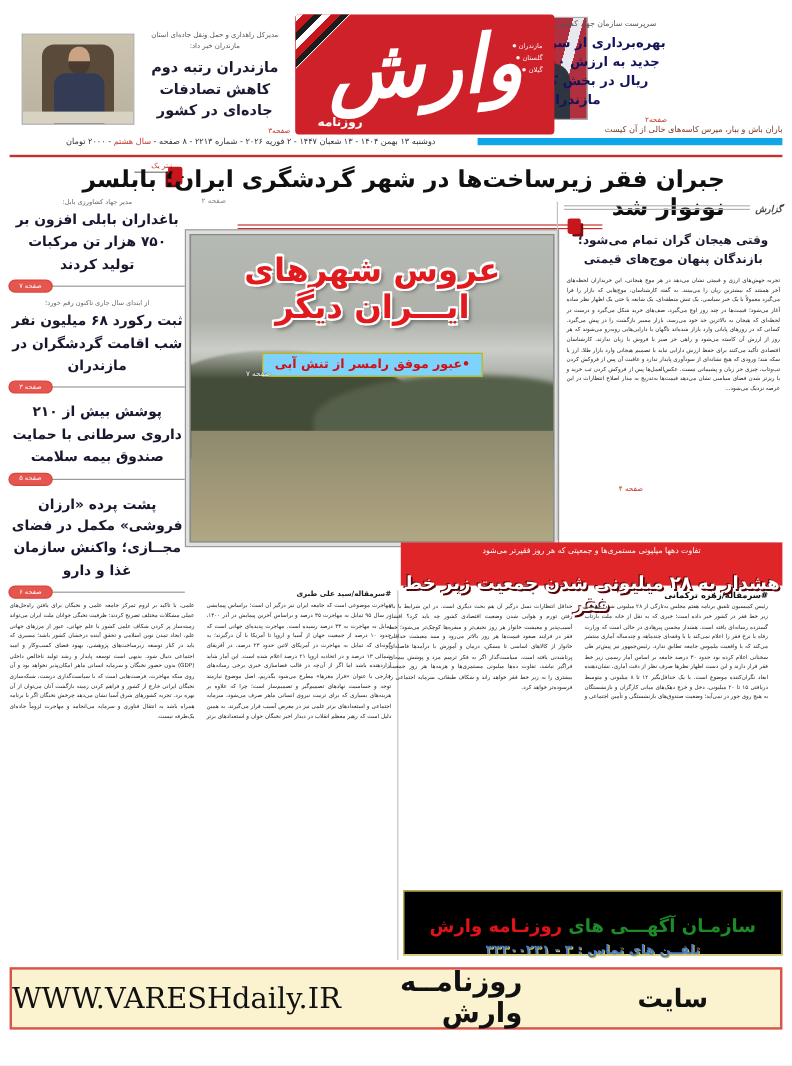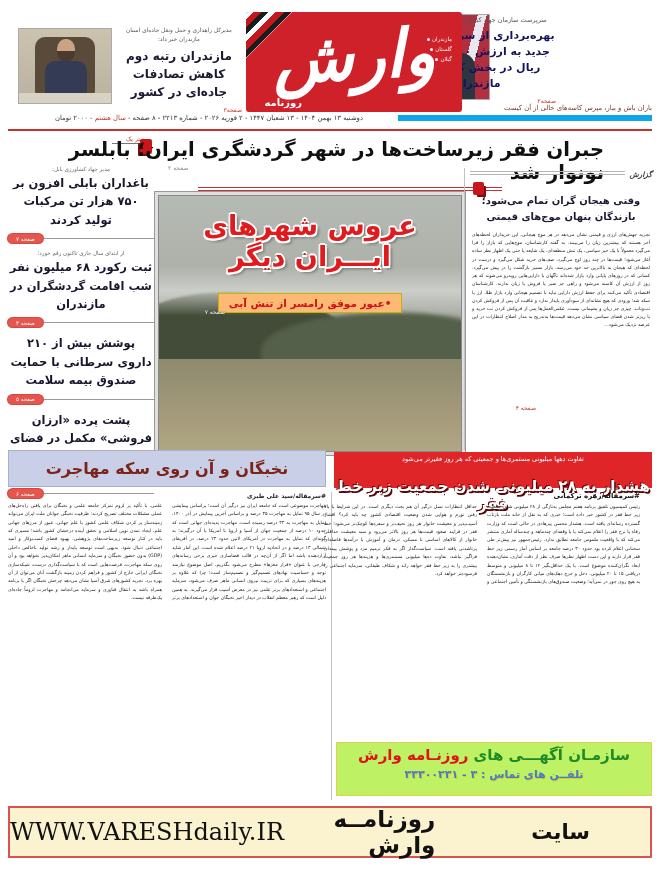--- a/index.html
+++ b/index.html
@@ -70,21 +70,21 @@
   .feature .sky { position:absolute; inset:0; background:linear-gradient(#b6bab4 0%,#a8aca4 45%,#979c90 60%); }
   .feature .hill { position:absolute; left:-30px; top:96px; width:220px; height:90px; background:#434c38; border-radius:45% 55% 0 0; filter:blur(1px); }
   .feature .hill2 { position:absolute; right:-40px; top:116px; width:240px; height:70px; background:#55604a; border-radius:55% 45% 0 0; filter:blur(2px); }
   .feature .water { position:absolute; left:0; bottom:0; width:100%; height:92px; background:linear-gradient(#8d8a6e,#a79d7c 70%,#b0a784); }
   .feature .mist { position:absolute; left:0; top:70px; width:100%; height:50px; background:linear-gradient(rgba(220,222,218,0), rgba(215,217,212,.75), rgba(220,222,218,0)); }
   .feature .t1 { position:absolute; top:14px; left:0; right:0; text-align:center; font-size:27px; font-weight:bold; color:#e11a1e;
       text-shadow:-1.5px -1.5px 0 #fff,1.5px -1.5px 0 #fff,-1.5px 1.5px 0 #fff,1.5px 1.5px 0 #fff,0 -2px 0 #fff,0 2px 0 #fff,3px 3px 3px rgba(0,0,0,.35); }
   .feature .t2 { position:absolute; top:52px; left:0; right:0; text-align:center; font-size:27px; font-weight:bold; color:#e11a1e;
       text-shadow:-1.5px -1.5px 0 #fff,1.5px -1.5px 0 #fff,-1.5px 1.5px 0 #fff,1.5px 1.5px 0 #fff,0 -2px 0 #fff,0 2px 0 #fff,3px 3px 3px rgba(0,0,0,.35); }
   .feature .sub { position:absolute; top:96px; left:0; right:0; text-align:center; }
-  .feature .sub span { display:inline-block; background:#fdba74; color:#d01216; font-size:10.5px; font-weight:bold; padding:3px 10px; border:1px solid #c8b400; }
+  .feature .sub span { display:inline-block; background:#7dd3fc; color:#d01216; font-size:10.5px; font-weight:bold; padding:3px 10px; border:1px solid #c8b400; }
   .feature .pg { position:absolute; right:236px; top:112px; font-size:6px; color:#efefef; text-shadow:0 0 2px #333; }
 
   
   .vd1 { position:absolute; left:464px; top:168px; width:1px; height:282px; background:#c2c2c2; }
   .report { position:absolute; right:8px; top:170px; width:182px; height:280px; }
   .report .khdr { display:flex; align-items:center; gap:4px; }
   .report .khdr .ln { flex:1; height:1px; background:#b5b5b5; box-shadow:0 -3px 0 #b5b5b5; }
   .report .khdr .w { font-size:7.5px; font-weight:bold; font-style:italic; color:#444; }
   .report .pin { position:absolute; right:168px; top:12px; width:11px; height:13px; background:#c8161d; border-radius:2px; box-shadow:3px 3px 0 -1px #7c0e12; }
   .report .t { margin:14px 6px 6px; text-align:center; font-size:10px; font-weight:bold; color:#1a1a30; line-height:1.6; }
@@ -103,21 +103,21 @@
   
   .art-left { position:absolute; left:8px; top:492px; width:318px; height:312px; }
   .art-left .by { font-size:6px; font-weight:bold; color:#222; margin-bottom:3px; }
   .art-left .body { column-count:2; column-gap:10px; font-size:4.7px; line-height:1.78; color:#222; text-align:justify; height:298px; overflow:hidden; }
   .vd2 { position:absolute; left:331px; top:492px; width:1px; height:308px; background:#c2c2c2; }
   .art-right { position:absolute; right:20px; top:492px; width:316px; height:246px; }
   .art-right .by { font-size:7px; font-weight:bold; color:#111; margin-bottom:3px; }
   .art-right .body { column-count:2; column-gap:10px; font-size:4.7px; line-height:1.78; color:#222; text-align:justify; height:232px; overflow:hidden; }
 
   
-  .adbox { position:absolute; right:8px; top:742px; width:316px; height:54px; background:#bef264; border:1.5px solid #e3cf52; text-align:center; padding-top:3px; }
+  .adbox { position:absolute; right:8px; top:742px; width:316px; height:54px; background:#000000; border:1.5px solid #e3cf52; text-align:center; padding-top:20px; }
   .adbox .l1 { font-size:15px; font-weight:bold; }
   .adbox .g { color:#1e8a28; }
   .adbox .r { color:#e01418; }
   .adbox .l2 { margin-top:4px; font-size:11px; font-weight:bold; color:#4a7ac2; text-shadow:.7px .7px 0 #d8c83a; }
 
   
   .site { position:absolute; left:8px; right:8px; top:806px; height:52px; background:#fbf3cf; border:2px solid #d9534f; display:flex; align-items:center; }
   .site .lbl { font-size:21px; font-weight:bold; color:#111; margin-right:60px; }
   .site .nm { font-size:23px; font-weight:bold; color:#111; margin-right:96px; letter-spacing:-.5px; }
   .site .url { font-family:"DejaVu Serif", serif; font-size:24px; color:#111; margin-right:14px; direction:ltr; }
@@ -238,23 +238,20 @@
     <div class="t">وقتی هیجان گران تمام می‌شود؛ بازندگان پنهان موج‌های قیمتی</div>
     <div class="body">تجربه جهش‌های ارزی و قیمتی نشان می‌دهد در هر موج هیجانی، این خریداران لحظه‌های آخر هستند که بیشترین زیان را می‌بینند. به گفته کارشناسان، موج‌هایی که بازار را فرا می‌گیرد معمولاً با یک خبر سیاسی، یک تنش منطقه‌ای، یک شایعه یا حتی یک اظهار نظر ساده آغاز می‌شود؛ قیمت‌ها در چند روز اوج می‌گیرد، صف‌های خرید شکل می‌گیرد و درست در لحظه‌ای که هیجان به بالاترین حد خود می‌رسد، بازار مسیر بازگشت را در پیش می‌گیرد. کسانی که در روزهای پایانی وارد بازار شده‌اند ناگهان با دارایی‌هایی روبه‌رو می‌شوند که هر روز از ارزش آن کاسته می‌شود و راهی جز صبر یا فروش با زیان ندارند. کارشناسان اقتصادی تأکید می‌کنند برای حفظ ارزش دارایی نباید با تصمیم هیجانی وارد بازار طلا، ارز یا سکه شد؛ ورودی که هیچ نشانه‌ای از سودآوری پایدار ندارد و عاقبت آن پس از فروکش کردن تب‌وتاب، چیزی جز زیان و پشیمانی نیست. عکس‌العمل‌ها پس از فروکش کردن تب خرید و با ریزتر شدن فضای سیاسی نشان می‌دهد قیمت‌ها به‌تدریج به مدار اصلاح انتظارات در این عرصه نزدیک می‌شود...</div>
     <div class="pg">صفحه ۴</div>
   </div>
 
   <div class="banner">
     <div class="top">تفاوت دهها میلیونی مستمری‌ها و جمعیتی که هر روز فقیرتر می‌شود</div>
     <div class="main">هشدار به ۲۸ میلیونی شدن جمعیت زیر خط فقر</div>
   </div>
 
-  <div class="mig-box">
-    <div class="t">نخبگان و آن روی سکه مهاجرت</div>
-  </div>
 
   <div class="art-left">
     <div class="by">#سرمقاله/سید علی طبری</div>
     <div class="body">مهاجرت موضوعی است که جامعه ایران نیز درگیر آن است؛ براساس پیمایشی در سال ۹۵ تمایل به مهاجرت ۳۵ درصد و براساس آخرین پیمایش در آذر ۱۴۰۰، تمایل به مهاجرت به ۳۳ درصد رسیده است. مهاجرت پدیده‌ای جهانی است که حدود ۱۰ درصد از جمعیت جهان از آسیا و اروپا تا آمریکا با آن درگیرند؛ به گونه‌ای که تمایل به مهاجرت در آمریکای لاتین حدود ۲۳ درصد، در آفریقای شمالی ۱۳ درصد و در اتحادیه اروپا ۲۱ درصد اعلام شده است. این آمار شاید آزاردهنده باشد اما اگر از آن‌چه در قالب فضاسازی خبری برخی رسانه‌های خارجی با عنوان «فرار مغزها» مطرح می‌شود بگذریم، اصل موضوع نیازمند توجه و حساسیت نهادهای تصمیم‌گیر و تصمیم‌ساز است؛ چرا که علاوه بر هزینه‌های بسیاری که برای تربیت نیروی انسانی ماهر صرف می‌شود، سرمایه اجتماعی و استعدادهای برتر علمی نیز در معرض آسیب قرار می‌گیرند. به همین دلیل است که رهبر معظم انقلاب در دیدار اخیر نخبگان جوان و استعدادهای برتر علمی، با تأکید بر لزوم تمرکز جامعه علمی و نخبگان برای یافتن راه‌حل‌های عملی مشکلات مختلف تصریح کردند: ظرفیت نخبگی جوانان ملت ایران می‌تواند زمینه‌ساز پر کردن شکاف علمی کشور با علم جهانی، عبور از مرزهای جهانی علم، ایجاد تمدن نوین اسلامی و تحقق آینده درخشان کشور باشد؛ مسیری که باید در کنار توسعه زیرساخت‌های پژوهشی، بهبود فضای کسب‌وکار و امید اجتماعی دنبال شود. بدیهی است توسعه پایدار و رشد تولید ناخالص داخلی (GDP) بدون حضور نخبگان و سرمایه انسانی ماهر امکان‌پذیر نخواهد بود و آن روی سکه مهاجرت، فرصت‌هایی است که با سیاست‌گذاری درست، شبکه‌سازی نخبگان ایرانی خارج از کشور و فراهم کردن زمینه بازگشت آنان می‌توان از آن بهره برد. تجربه کشورهای شرق آسیا نشان می‌دهد چرخش نخبگان اگر با برنامه همراه باشد به انتقال فناوری و سرمایه می‌انجامد و مهاجرت لزوماً جاده‌ای یک‌طرفه نیست.</div>
   </div>
   <div class="vd2"></div>
 
   <div class="art-right">
     <div class="by">#سرمقاله/زهره ترکمانی</div>
     <div class="body">رئیس کمیسیون تلفیق برنامه هفتم مجلس به‌تازگی از ۲۸ میلیونی شدن جمعیت زیر خط فقر در کشور خبر داده است؛ خبری که به نقل از خانه ملت بازتاب گسترده رسانه‌ای یافته است. هشدار محسن پیرهادی در حالی است که وزارت رفاه یا نرخ فقر را اعلام نمی‌کند یا با وقفه‌ای چندماهه و چندساله آماری منتشر می‌کند که با واقعیت ملموس جامعه تطابق ندارد. رئیس‌جمهور نیز پیش‌تر طی سخنانی اعلام کرده بود حدود ۳۰ درصد جامعه بر اساس آمار رسمی زیر خط فقر قرار دارند و این دست اظهار نظرها صرف نظر از دقت آماری، نشان‌دهنده ابعاد نگران‌کننده موضوع است. با یک حداقل‌بگیر ۱۲ تا ۸ میلیونی و متوسط دریافتی ۱۵ تا ۲۰ میلیونی، دخل و خرج دهک‌های میانی کارگران و بازنشستگان به هیچ روی جور در نمی‌آید؛ وضعیت صندوق‌های بازنشستگی و تأمین اجتماعی و حداقل انتظارات نسل درگیر آن هم بحث دیگری است. در این شرایط با بالا رفتن تورم و هوایی شدن وضعیت اقتصادی کشور چه باید کرد؟ اقشار آسیب‌پذیر و معیشت خانوار هر روز نحیف‌تر و سفره‌ها کوچک‌تر می‌شود؛ خط فقر در فرایند صعود قیمت‌ها هر روز بالاتر می‌رود و سبد معیشت حداقلی خانوار از کالاهای اساسی تا مسکن، درمان و آموزش با درآمدها فاصله‌ای پرناشدنی یافته است. سیاست‌گذار اگر به فکر ترمیم مزد و پوشش بیمه‌ای فراگیر نباشد، تفاوت ده‌ها میلیونی مستمری‌ها و هزینه‌ها هر روز جمعیت بیشتری را به زیر خط فقر خواهد راند و شکاف طبقاتی، سرمایه اجتماعی را فرسوده‌تر خواهد کرد.</div>

